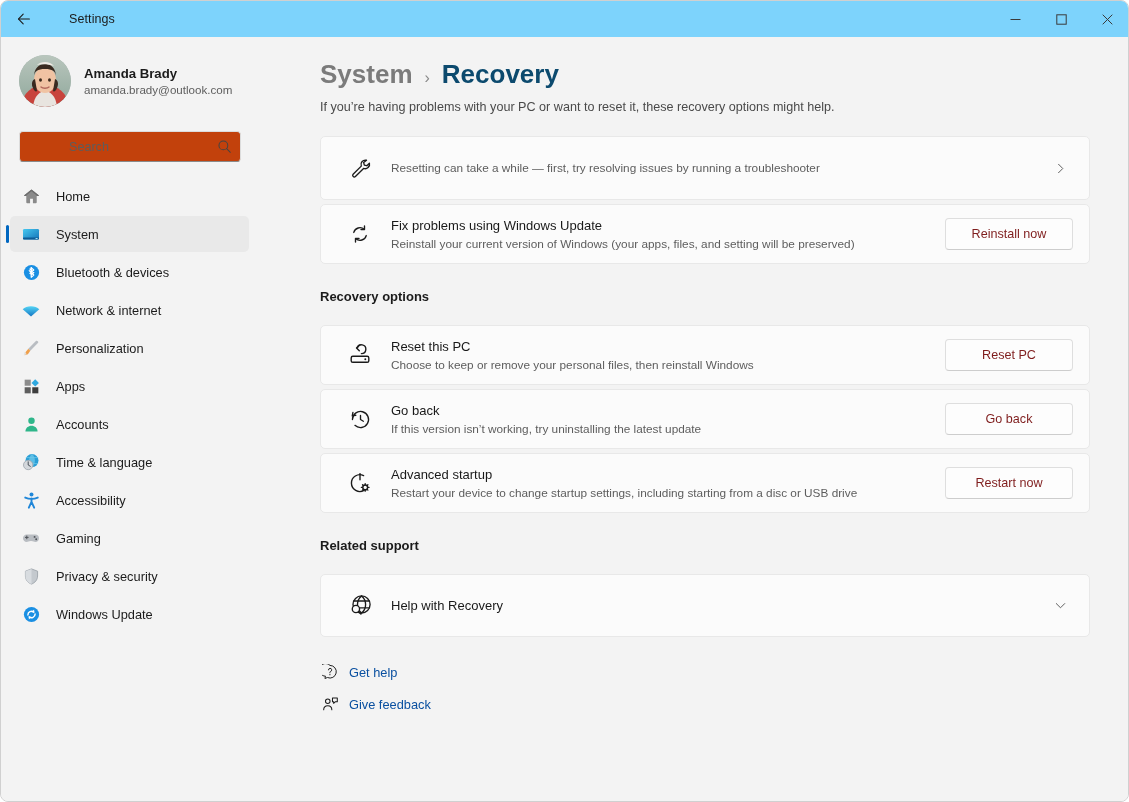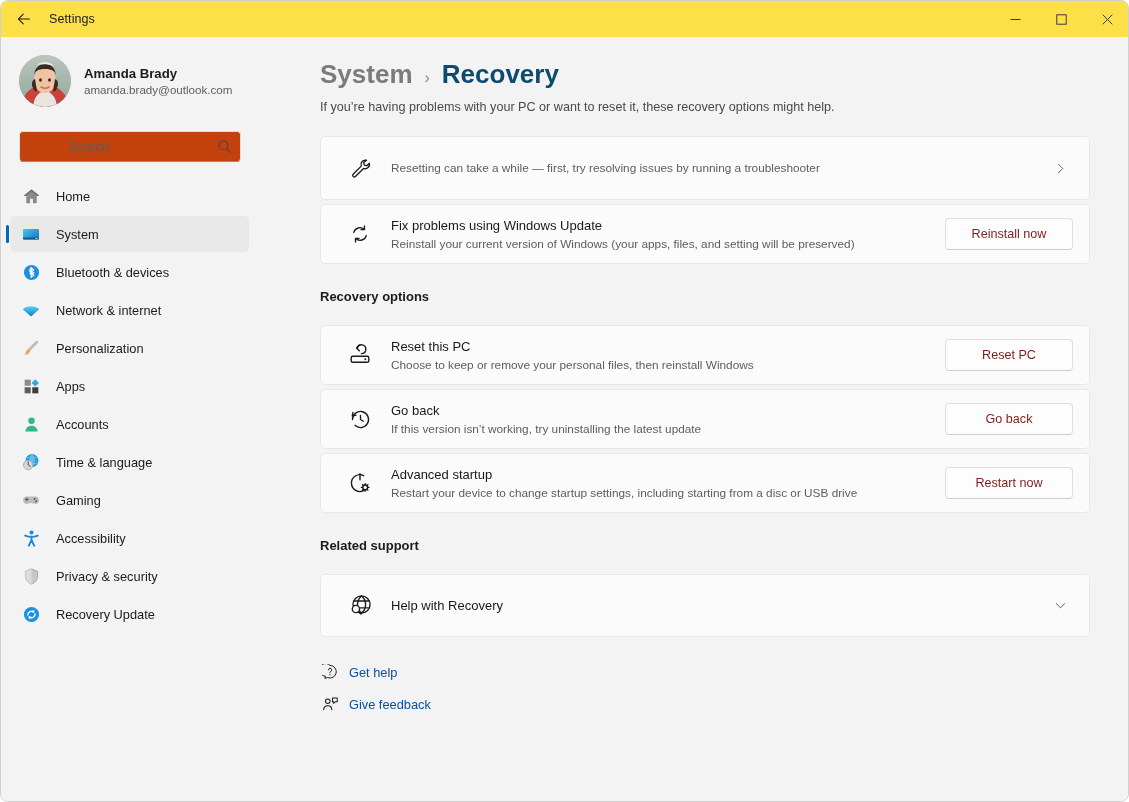--- a/index.html
+++ b/index.html
@@ -21,23 +21,24 @@
     border-radius: 8px;
     overflow: hidden;
   }
 
   
   #titlebar {
     position: absolute;
     top: 0; left: 0;
     width: 1129px;
     height: 36px;
-    background: #fde047;
+    background: #7dd3fc;
     display: flex;
     align-items: center;
+    gap: 20px;
   }
   #back-button {
     width: 34px; height: 32px;
     margin-left: 6px;
     display: flex; align-items: center; justify-content: center;
     border-radius: 4px;
     cursor: pointer;
   }
   #app-title {
     margin-left: 8px;
@@ -453,60 +454,60 @@
             <path d="M4.8 5.6h12.4M4.8 11.6h12.4" stroke="#6fc8ea" stroke-width="0.9" opacity="0.8"></path>
             <circle cx="7.2" cy="13" r="4.7" fill="#d4d8dc" stroke="#9aa2a9" stroke-width="0.8"></circle>
             <path d="M7.2 9.8v3.2l2.1 1.3" fill="none" stroke="#4a5259" stroke-width="1" stroke-linecap="round"></path>
           </svg>
         </span>
         <span class="nav-label">Time &amp; language</span>
       </div>
 
       <div class="nav-item">
         <span class="nav-icon">
+          <svg width="19" height="19" viewBox="0 0 20 20">
+            <circle cx="10" cy="3.6" r="2.1" fill="#1f86d8"></circle>
+            <path d="M3.4 6.9c2 .9 4.3 1.4 6.6 1.4s4.6-.5 6.6-1.4" stroke="#1f86d8" stroke-width="2" stroke-linecap="round" fill="none"></path>
+            <path d="M10 7.9v3.6M10 11.5 7.2 17.6M10 11.5 12.8 17.6" stroke="#1f86d8" stroke-width="2" stroke-linecap="round" fill="none"></path>
+          </svg>
+        </span>
+        <span class="nav-label">Accessibility</span>
+      </div>
+
+      <div class="nav-item">
+        <span class="nav-icon">
           <svg width="20" height="20" viewBox="0 0 20 20">
             <path d="M5.6 6.4h8.8c2 0 3.6 1.7 3.6 3.8s-1.6 3.7-3.6 3.7c-1.5 0-2-.8-4.4-.8s-2.9.8-4.4.8C3.6 13.9 2 12.2 2 10.2S3.6 6.4 5.6 6.4z" fill="#b9bdc2"></path>
             <path d="M4.4 9.4h2.8M5.8 8v2.8" stroke="#4e5257" stroke-width="1" stroke-linecap="round"></path>
             <circle cx="13.6" cy="8.9" r="0.95" fill="#4e5257"></circle>
             <circle cx="15.2" cy="11.2" r="0.95" fill="#4e5257"></circle>
           </svg>
         </span>
         <span class="nav-label">Gaming</span>
       </div>
 
       <div class="nav-item">
         <span class="nav-icon">
           <svg width="19" height="19" viewBox="0 0 20 20">
-            <circle cx="10" cy="3.6" r="2.1" fill="#1f86d8"></circle>
-            <path d="M3.4 6.9c2 .9 4.3 1.4 6.6 1.4s4.6-.5 6.6-1.4" stroke="#1f86d8" stroke-width="2" stroke-linecap="round" fill="none"></path>
-            <path d="M10 7.9v3.6M10 11.5 7.2 17.6M10 11.5 12.8 17.6" stroke="#1f86d8" stroke-width="2" stroke-linecap="round" fill="none"></path>
-          </svg>
-        </span>
-        <span class="nav-label">Accessibility</span>
-      </div>
-
-      <div class="nav-item">
-        <span class="nav-icon">
-          <svg width="19" height="19" viewBox="0 0 20 20">
             <path d="M10 2 3.6 4.4v5.1c0 4 2.7 7.1 6.4 8.5 3.7-1.4 6.4-4.5 6.4-8.5V4.4z" fill="#c4c9ce" stroke="#9aa1a8" stroke-width="0.9"></path>
             <path d="M10 2 3.6 4.4v5.1c0 4 2.7 7.1 6.4 8.5z" fill="#d8dce0"></path>
           </svg>
         </span>
         <span class="nav-label">Privacy &amp; security</span>
       </div>
 
       <div class="nav-item">
         <span class="nav-icon">
           <svg width="19" height="19" viewBox="0 0 20 20">
             <circle cx="10" cy="10" r="8" fill="#1a8fe3"></circle>
             <path d="M6.2 10.6a3.9 3.9 0 0 1 6.3-3.1M13.8 9.4a3.9 3.9 0 0 1-6.3 3.1" fill="none" stroke="#fff" stroke-width="1.5" stroke-linecap="round"></path>
             <path d="M12.8 4.7v2.9H9.9zM7.2 15.3v-2.9h2.9z" fill="#fff"></path>
           </svg>
         </span>
-        <span class="nav-label">Recovery Update</span>
+        <span class="nav-label">Windows Update</span>
       </div>
 
     </div>
   </div>
 
   <div id="main">
 
     <div id="breadcrumb">
       <span id="crumb-parent">System</span>
       <span id="crumb-sep">›</span>

